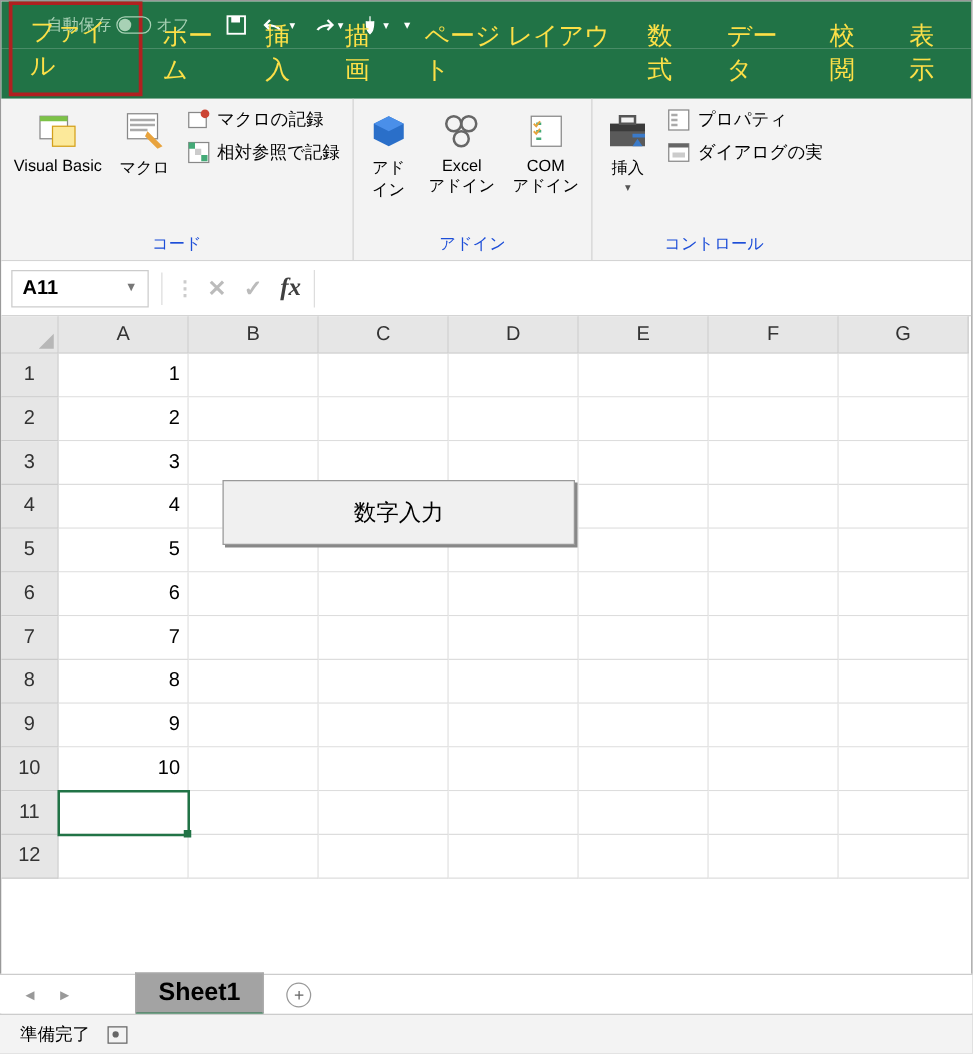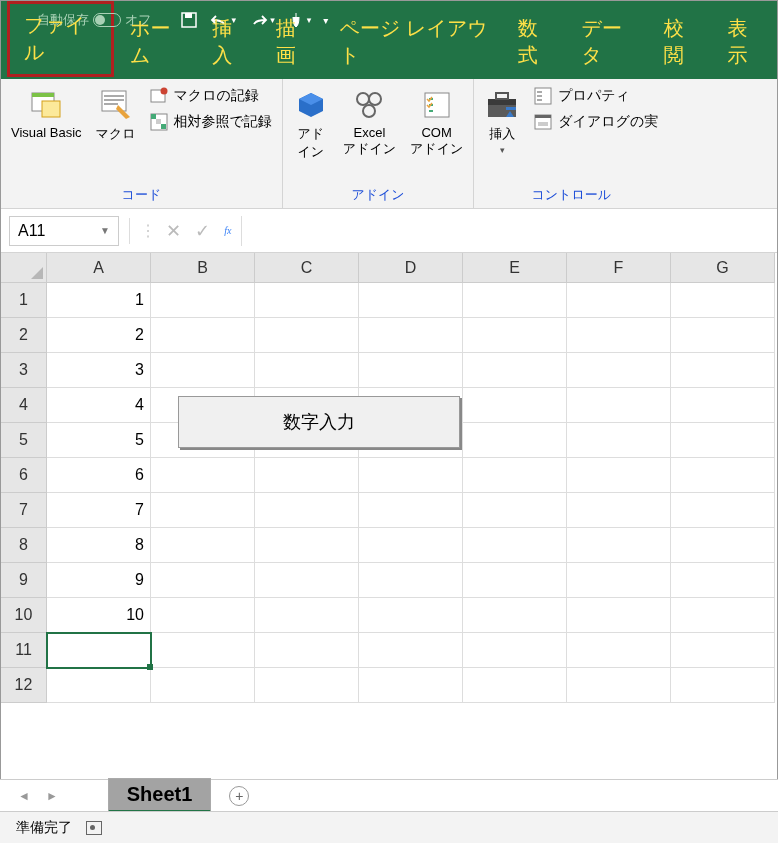--- a/index.html
+++ b/index.html
@@ -23,44 +23,44 @@
 .group { border-right: 1px solid #d4d4d4; display: flex; flex-direction: column; padding: 4px 6px 2px; }
 .group-body { flex: 1; display: flex; align-items: flex-start; gap: 6px; }
 .group-label { text-align: center; font-size: 13px; color: #1d4ed8; padding: 2px 0; }
 .big-btn { display: flex; flex-direction: column; align-items: center; justify-content: flex-start; padding: 4px 4px 0; cursor: pointer; font-size: 13px; text-align: center; gap: 2px; }
 .big-btn .ico { width: 36px; height: 36px; display: flex; align-items: center; justify-content: center; }
 .small-list { display: flex; flex-direction: column; gap: 4px; padding-top: 2px; }
 .small-btn { display: flex; align-items: flex-start; gap: 6px; font-size: 14px; cursor: pointer; padding: 2px 4px; white-space: nowrap; }
 .small-btn .ico { width: 18px; height: 18px; display: flex; align-items: center; justify-content: center; }
 
 
-.fbar { display: flex; align-items: center; border-bottom: 1px solid #d4d4d4; height: 44px; background: #fff; padding: 6px 8px; gap: 10px; }
+.fbar { display: flex; align-items: center; border-bottom: 1px solid #d4d4d4; height: 44px; background: #fff; padding: 6px 8px; gap: 10px; font-weight: bold; }
 .namebox { width: 110px; border: 1px solid #ccc; height: 30px; display: flex; align-items: center; padding: 0 8px; font-size: 16px; justify-content: space-between; }
 .namebox .dd { color: #777; font-size: 10px; }
 .fb-btns { display: flex; align-items: center; gap: 14px; color: #bbb; }
-.fb-btns .fx { color: #3b82f6; font-style: italic; font-family: serif; font-size: 10px; }
+.fb-btns .fx { color: #404040; font-style: italic; font-family: serif; font-size: 20px; }
 .fb-sep { width: 1px; height: 26px; background: #ddd; }
 .fb-input { flex: 1; height: 30px; border-left: 1px solid #ddd; }
 
 
 .grid { position: relative; }
 .corner { position: absolute; left: 0; top: 0; width: 46px; height: 30px; background: #e6e6e6; border-right: 1px solid #ccc; border-bottom: 1px solid #ccc; }
 .corner::after { content: ""; position: absolute; right: 3px; bottom: 3px; border-left: 12px solid transparent; border-bottom: 12px solid #b7b7b7; }
 .colheads { position: absolute; left: 46px; top: 0; height: 30px; display: flex; }
 .colhead { width: 104px; background: #e6e6e6; border-right: 1px solid #ccc; border-bottom: 1px solid #ccc; display: flex; align-items: center; justify-content: center; font-size: 16px; color: #333; cursor: pointer; }
 .rowheads { position: absolute; left: 0; top: 30px; width: 46px; }
 .rowhead { height: 35px; background: #e6e6e6; border-right: 1px solid #ccc; border-bottom: 1px solid #ccc; display: flex; align-items: center; justify-content: center; font-size: 16px; color: #333; cursor: pointer; }
 .cells { position: absolute; left: 46px; top: 30px; }
 .row { display: flex; }
 .cell { width: 104px; height: 35px; border-right: 1px solid #ddd; border-bottom: 1px solid #ddd; display: flex; align-items: center; justify-content: flex-end; padding: 0 6px; font-size: 16px; background: #fff; }
 .cell.selected { outline: 2px solid #217346; outline-offset: -1px; position: relative; }
 .cell.selected::after { content: ""; position: absolute; right: -3px; bottom: -3px; width: 6px; height: 6px; background: #217346; }
 
 
-.float-btn { position: absolute; left: 178px; top: 396px; width: 282px; height: 52px; background: #f0f0f0; border: 1px solid #999; display: flex; align-items: center; justify-content: center; font-size: 18px; box-shadow: 2px 2px 0 #888; cursor: pointer; }
+.float-btn { position: absolute; left: 178px; top: 384px; width: 282px; height: 52px; background: #f0f0f0; border: 1px solid #999; display: flex; align-items: center; justify-content: center; font-size: 18px; box-shadow: 2px 2px 0 #888; cursor: pointer; }
 
 
 .sheettabs { position: absolute; bottom: 32px; left: 0; right: 0; height: 32px; background: #fff; border-top: 1px solid #ccc; display: flex; align-items: center; padding-left: 14px; gap: 8px; }
 .navbtn { color: #999; font-size: 12px; cursor: pointer; padding: 0 4px; }
 .sheettab { border: 1px solid #aaa; border-bottom: 3px solid #217346; padding: 4px 18px; font-size: 20px; font-weight: bold; background: #a3a3a3; cursor: pointer; }
 .addsheet { width: 20px; height: 20px; border: 1px solid #999; border-radius: 50%; display: flex; align-items: center; justify-content: center; font-size: 14px; color: #666; cursor: pointer; margin-left: 10px; }
 
 
 .status { position: absolute; bottom: 0; left: 0; right: 0; height: 32px; background: #f3f3f3; border-top: 1px solid #ccc; display: flex; align-items: center; padding: 0 16px; font-size: 14px; gap: 14px; }
 .macro-ico { width: 16px; height: 14px; border: 1px solid #666; position: relative; }

